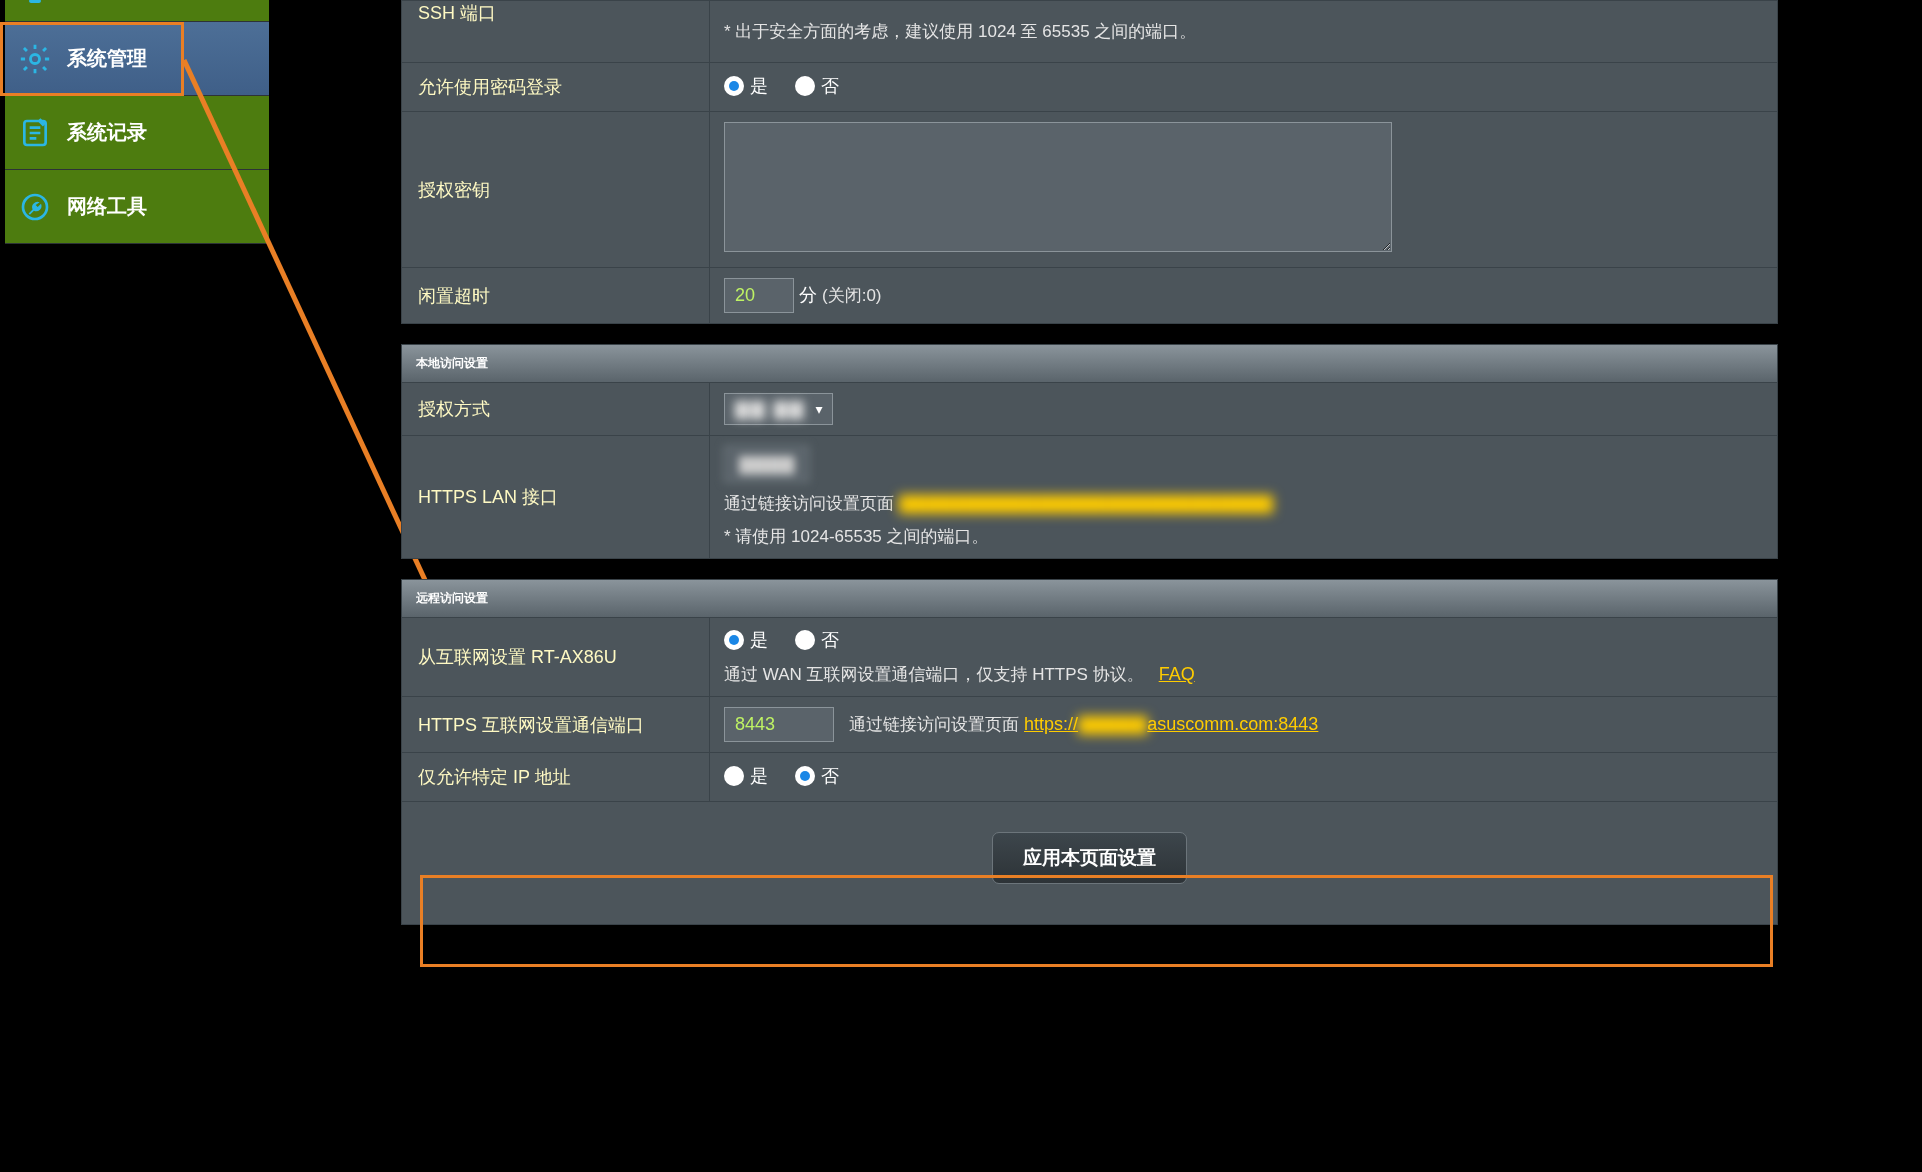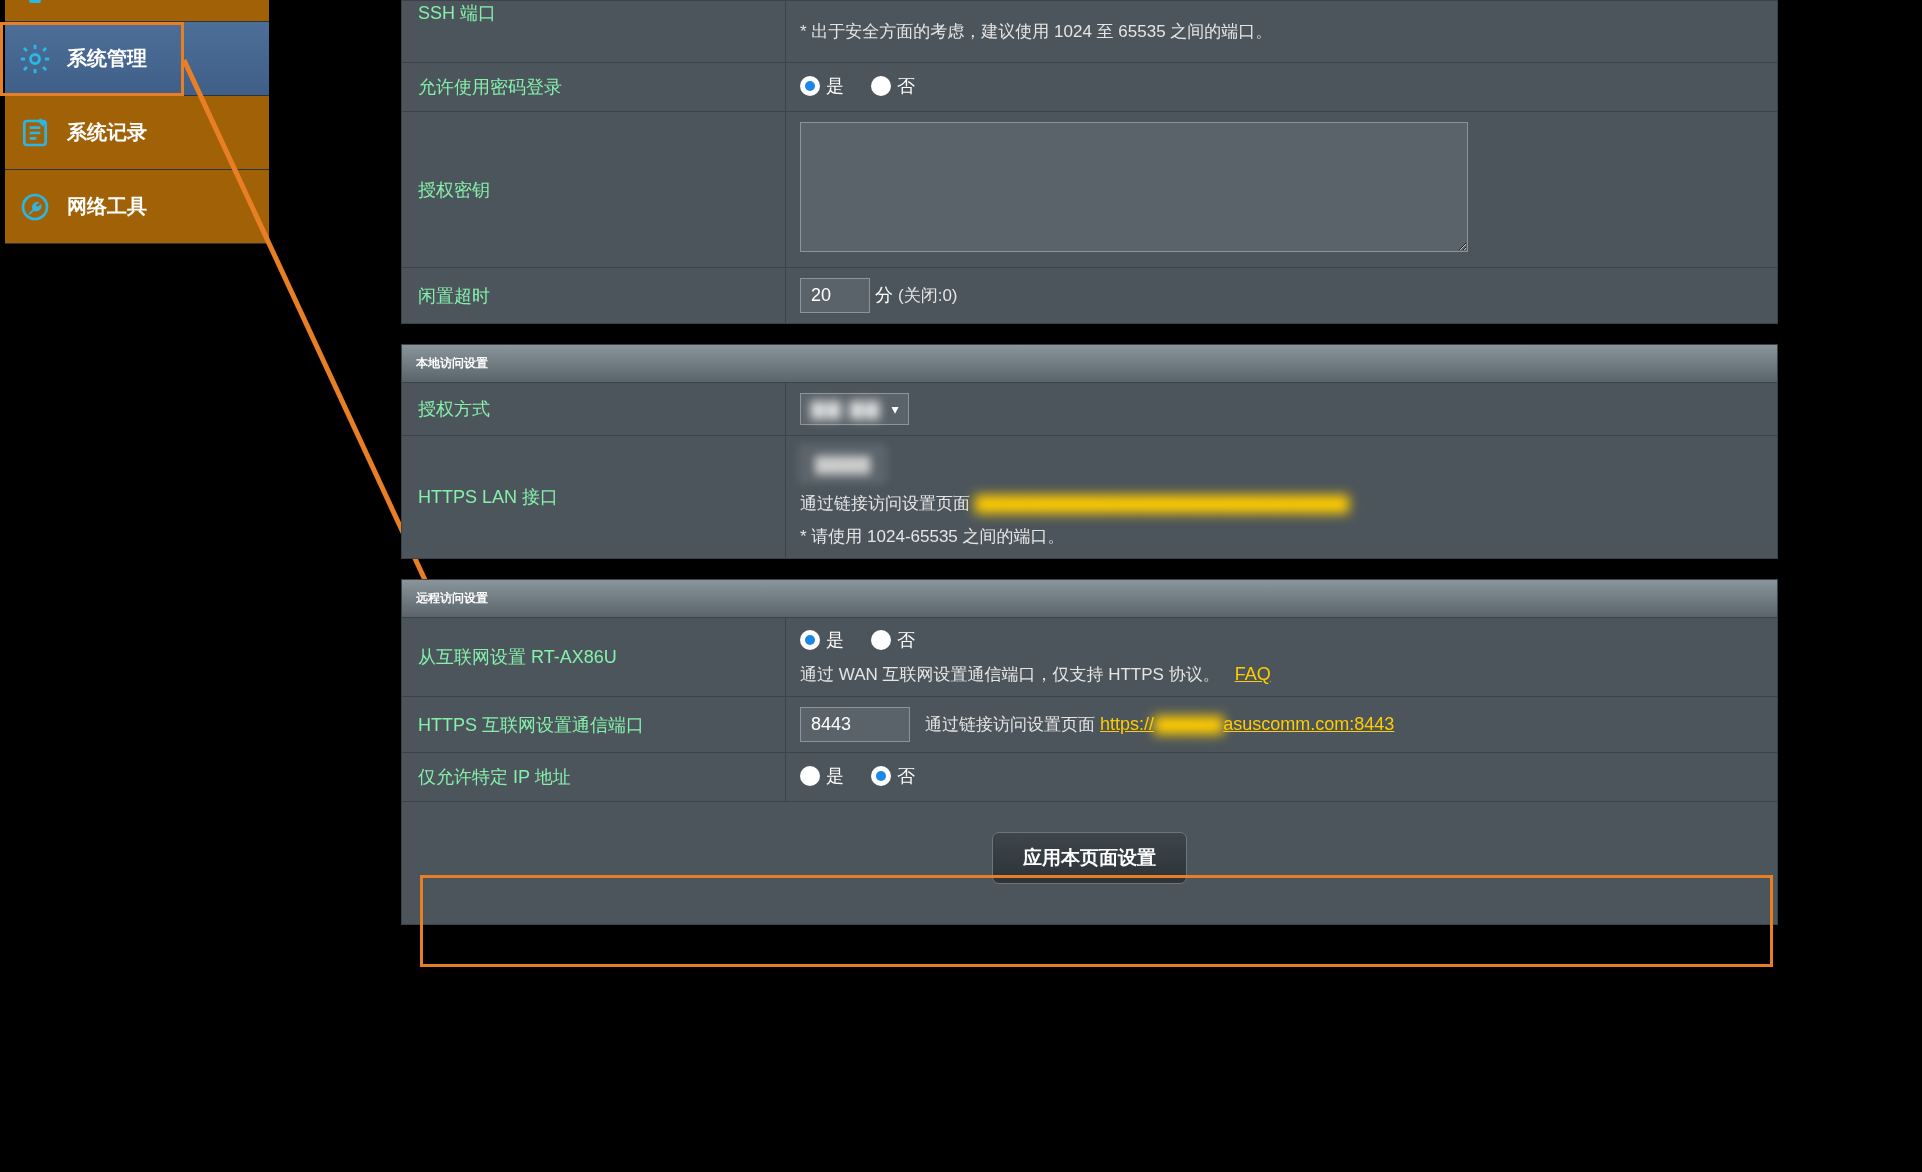--- a/index.html
+++ b/index.html
@@ -12,21 +12,21 @@
       height: 1172px;
       position: relative;
     }
 
     
     .sidebar {
       position: absolute;
       left: 5px;
       top: 0;
       width: 264px;
-      background: #a16207;
+      background: #4d7c0f;
     }
     .sidebar-item {
       display: flex;
       align-items: center;
       height: 74px;
       padding-left: 12px;
       gap: 14px;
       border-bottom: 1px solid #2d3337;
       cursor: pointer;
     }
@@ -63,25 +63,25 @@
     }
 
     table.settings {
       width: 100%;
       border-collapse: collapse;
     }
     table.settings td, table.settings th {
       border: 1px solid #3a4349;
     }
     table.settings th.label-cell {
-      width: 384px;
+      width: 308px;
       padding: 12px 16px;
       text-align: left;
       font-weight: normal;
-      color: #86efac;
+      color: #fef9c3;
       font-size: 18px;
       background: #4c555b;
       vertical-align: middle;
     }
     table.settings td.value-cell {
       padding: 10px 14px;
       background: #4c555b;
       font-size: 18px;
       color: #fff;
       vertical-align: middle;
@@ -101,21 +101,21 @@
 
     
     .radio-wrap { display: inline-flex; align-items: center; gap: 6px; margin-right: 22px; font-size: 18px; }
     input[type=radio] { appearance: none; width: 20px; height: 20px; border-radius: 50%; background: #fff; border: 2px solid #fff; position: relative; cursor: pointer; }
     input[type=radio]:checked::after { content: ''; position: absolute; inset: 3px; background: #1b87e6; border-radius: 50%; }
 
     
     input.txt {
       background: #5a636a;
       border: 1px solid #8b949a;
-      color: #ffffff;
+      color: #bef264;
       font-size: 18px;
       padding: 6px 10px;
       width: 70px;
       text-align: left;
     }
     textarea.txt {
       width: 668px; height: 130px;
       background: #5a636a;
       border: 1px solid #8b949a;
       resize: both;

